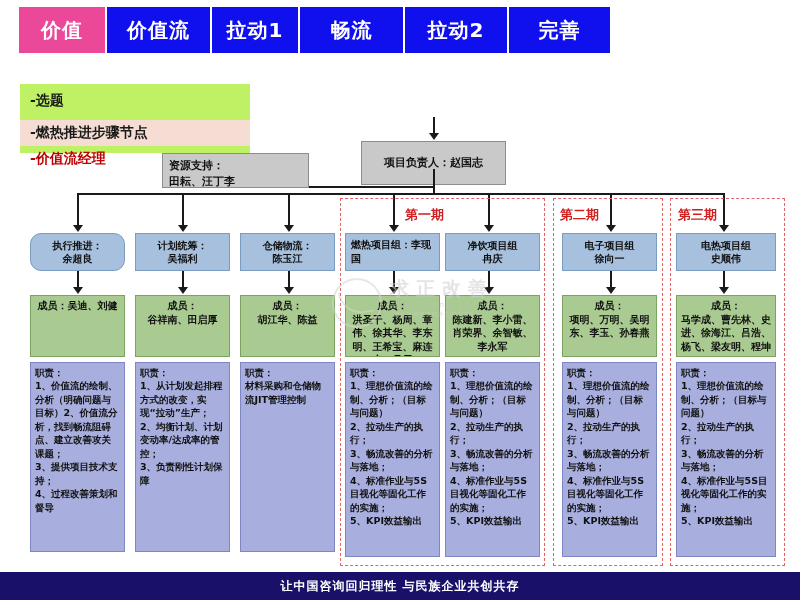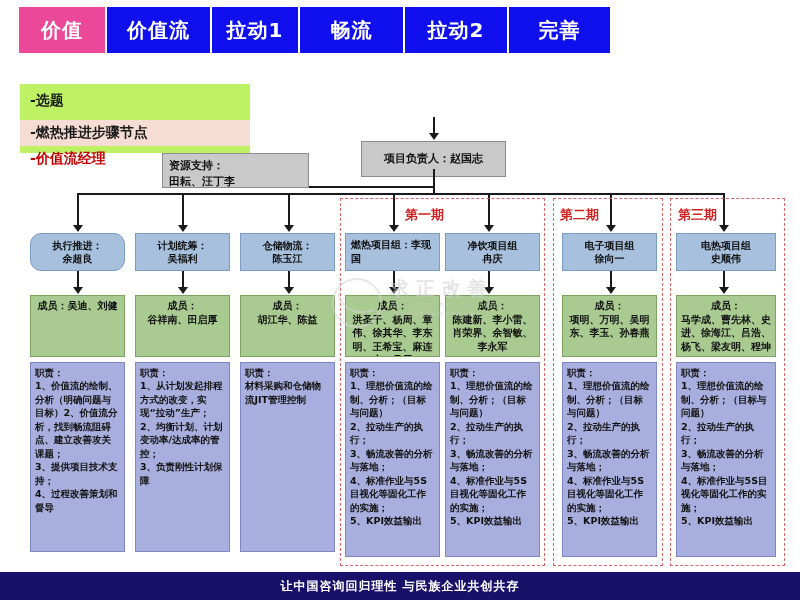--- a/index.html
+++ b/index.html
@@ -92,21 +92,21 @@
     <div class="tab blue" style="width:103px">完善</div>
   </div>
 
   <div class="legend">
     <div class="legend-row legend-r1">-选题</div>
     <div class="legend-row legend-r2">-燃热推进步骤节点</div>
     <div class="legend-row legend-r3">-价值流经理</div>
   </div>
 
 
-  <div class="box gray" style="left:361px;top:141px;width:145px;height:36px;">项目负责人：赵国志</div>
+  <div class="box gray" style="left:361px;top:141px;width:145px;height:44px;">项目负责人：赵国志</div>
 
   <div class="box gray left" style="left:162px;top:153px;width:147px;height:35px;white-space:pre-line;">资源支持：
 田耘、汪丁李</div>
 
   <div class="ln vline" style="left:433px;top:117px;height:17px;"></div>
   <div class="arrow" style="left:429px;top:133px;"></div>
 
   <div class="ln vline" style="left:433px;top:169px;height:24px;"></div>
 
   <div class="ln hline" style="left:309px;top:186px;width:125px;"></div>

